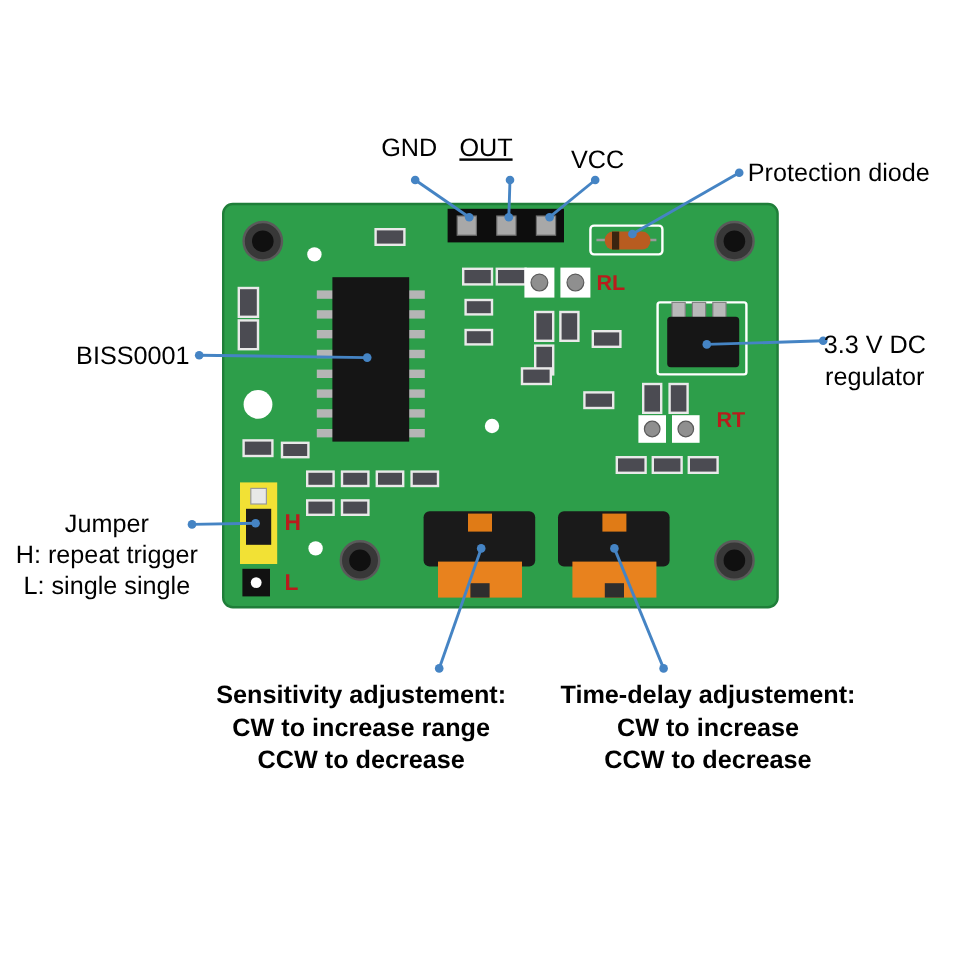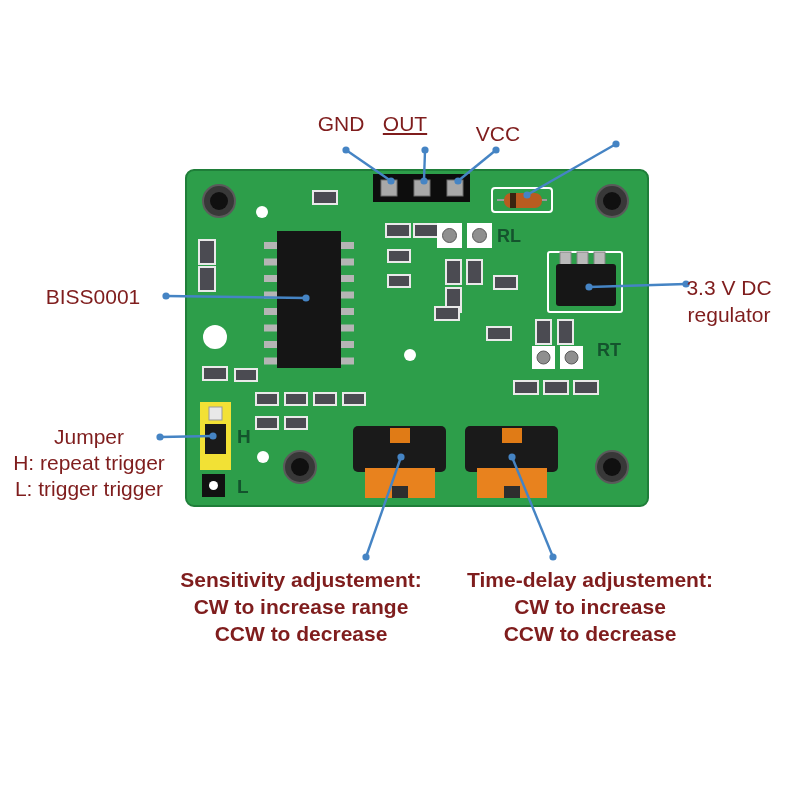--- a/index.html
+++ b/index.html
@@ -2,31 +2,31 @@
 <html><head>
 <meta charset="utf-8">
 <style>
   * { margin: 0; padding: 0; box-sizing: border-box; }
   html, body { width: 800px; height: 800px; background: #ffffff; }
   body { font-family: "Liberation Sans", sans-serif; }
   .canvas { position: relative; width: 800px; height: 800px; background: #ffffff; overflow: hidden; }
   .canvas > svg { position: absolute; left: 0; top: 0; }
   .label {
     position: absolute;
-    color: #7f1d1d;
+    color: #000000;
     font-size: 21px;
     line-height: 27px;
     font-weight: 500;
     white-space: pre-line;
     text-align: center;
   }
   .label.right { text-align: right; }
   .board-label {
     position: absolute;
-    color: #14532d;
+    color: #b91c1c;
     font-weight: 700;
     font-size: 18px;
     line-height: 20px;
   }
 </style>
 </head>
 <body>
 
 <div class="canvas">
 
@@ -194,26 +194,27 @@
         <circle cx="401" cy="457" r="3.6" fill="#4584c4"></circle>
         <line x1="553" y1="557" x2="512" y2="457" stroke="#4584c4" stroke-width="2.4"></line>
         <circle cx="553" cy="557" r="3.6" fill="#4584c4"></circle>
         <circle cx="512" cy="457" r="3.6" fill="#4584c4"></circle>
       </g>
   </svg>
 
   <div class="label" style="left:301px; top:110px; width:80px;">GND</div>
   <div class="label" style="left:365px; top:110px; width:80px;text-decoration:underline;">OUT</div>
   <div class="label" style="left:458px; top:120px; width:80px;">VCC</div>
-  <div class="label right" style="left:28px; top:283px; width:130px;text-align:center;">BISS0001</div>
+  <div class="label" style="left:618px; top:131px; width:162px;">Protection diode</div>
+  <div class="label right" style="left:28px; top:283px; width:130px;">BISS0001</div>
   <div class="label" style="left:658px; top:258px; width:142px;margin-top:16px;">3.3 V DC
 regulator</div>
   <div class="label" style="left:8px; top:424px; width:162px; line-height:26px;">Jumper
 H: repeat trigger
-L: trigger trigger</div>
+L: single single</div>
   <div class="label" style="left:163px; top:566px; width:276px;font-weight:bold;">Sensitivity adjustement:
 CW to increase range
 CCW to decrease</div>
   <div class="label" style="left:452px; top:566px; width:276px;font-weight:bold;">Time-delay adjustement:
 CW to increase
 CCW to decrease</div>
 
   <div class="board-label" style="left:497px; top:226px;">RL</div>
   <div class="board-label" style="left:597px; top:340px;">RT</div>
   <div class="board-label" style="left:237px; top:427px; font-size:19px;">H</div>

